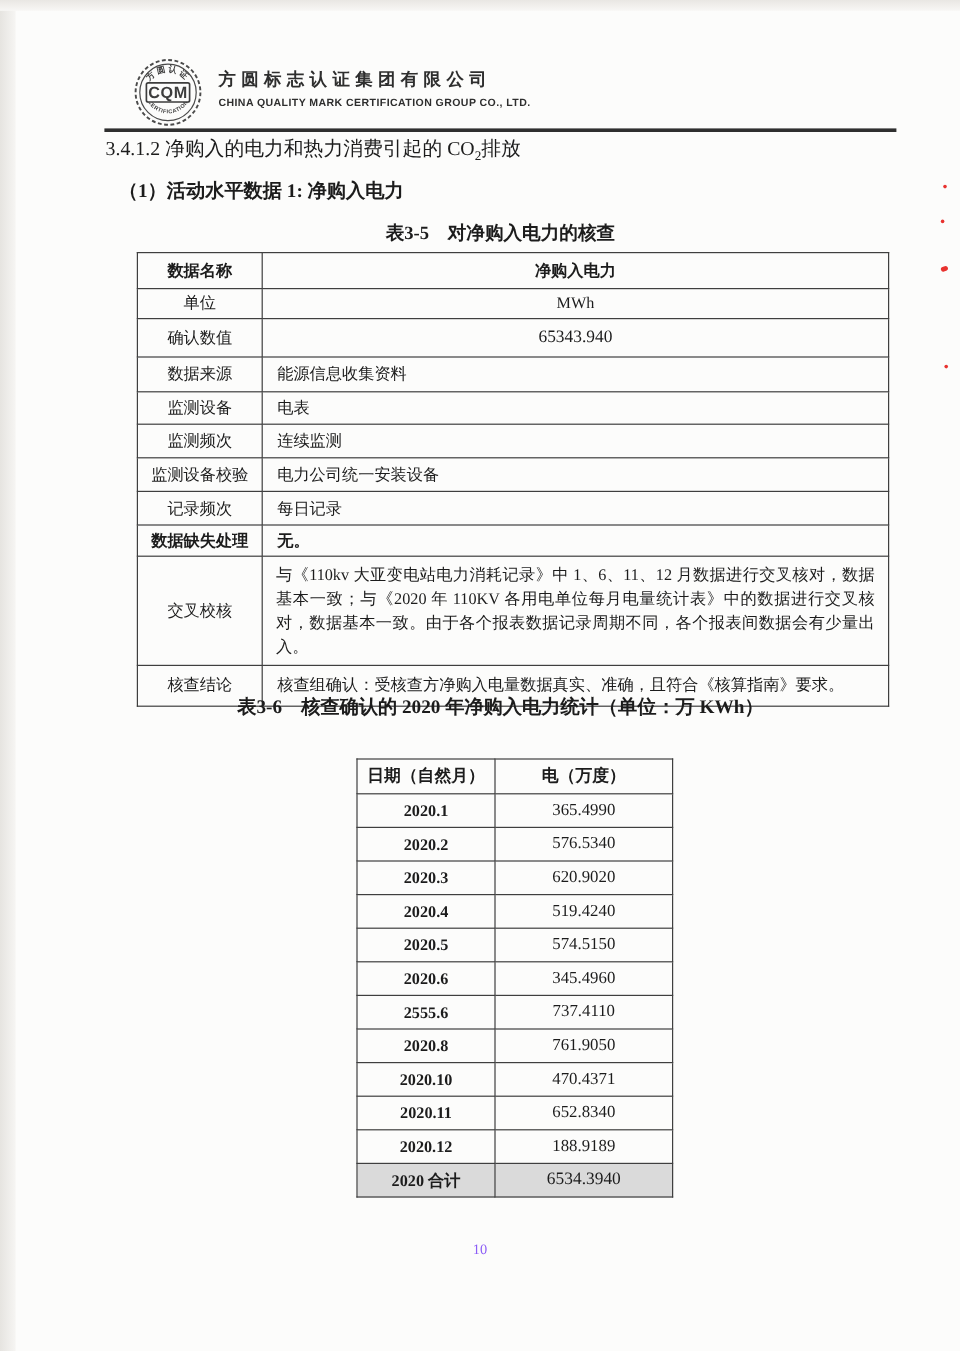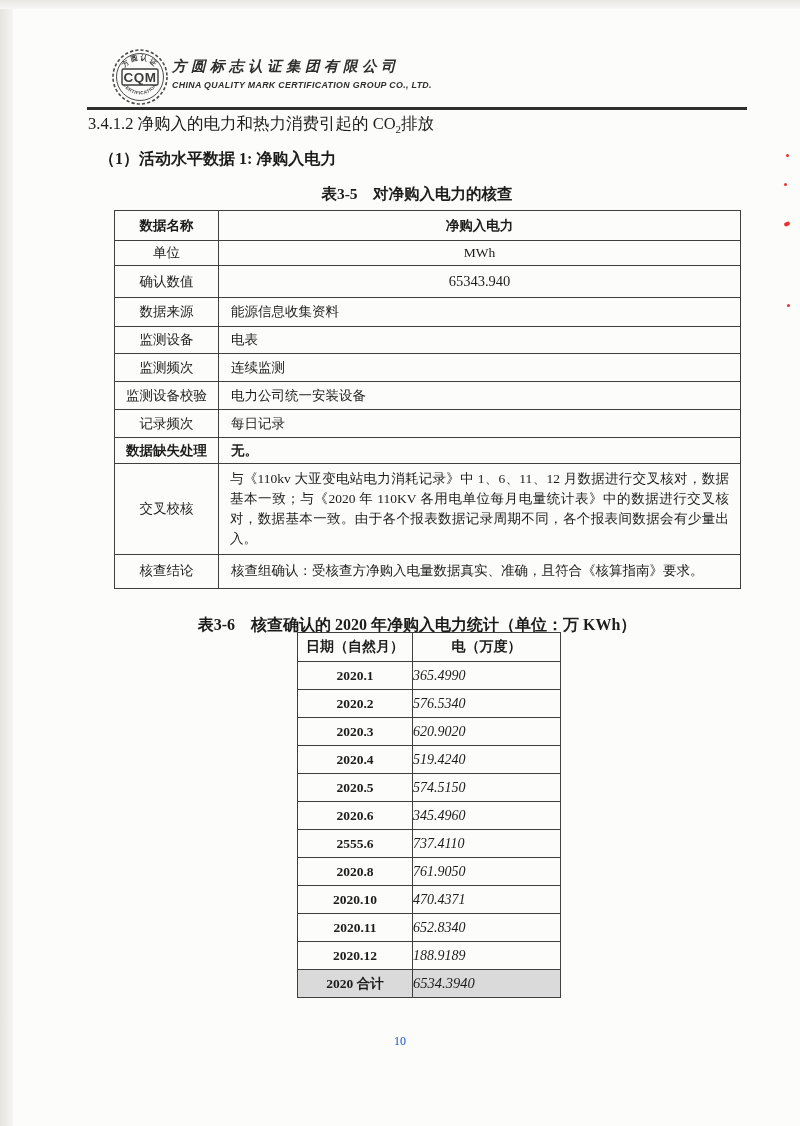--- a/index.html
+++ b/index.html
@@ -19,42 +19,42 @@
     position:absolute; left:0; top:0; width:13px; height:100%;
     background:linear-gradient(to right,#e6e4e0,#f6f5f3);
   }
   .scan-edge-top {
     position:absolute; left:0; top:0; width:100%; height:9px;
     background:linear-gradient(to bottom,#e9e7e3,#f8f7f5);
   }
 
   
   .logo { position:absolute; left:111px; top:48px; width:58px; height:58px; }
-  .company { position:absolute; left:172px; top:57px;font-style:italic; }
+  .company { position:absolute; left:182px; top:57px; }
   .company-cn {
     font-size:14.5px; font-weight:bold; letter-spacing:4.5px;
     color:#2e2e2e; white-space:nowrap;
   }
   .company-en {
     font-family:"Liberation Sans","DejaVu Sans",sans-serif;
     font-size:8.8px; font-weight:bold; letter-spacing:0.35px;
     color:#2e2e2e; margin-top:4px; white-space:nowrap;
   }
   .header-rule {
     position:absolute; left:87px; top:107px; width:660px; height:2.5px;
     background:#2f2f2f;
   }
 
   
   .h1 { position:absolute; left:88px; top:113px; font-size:16.5px; font-weight:normal; }
   .h1 sub { font-size:11px; }
   .h2 { position:absolute; left:99px; top:149px; font-size:16px; font-weight:bold; }
   .tbl-title { position:absolute; left:87px; width:660px; text-align:center; font-weight:bold; }
   .t35-title { top:184px; font-size:15.5px; }
-  .t36-title { top:615px; font-size:16px; }
+  .t36-title { top:579px; font-size:16px; }
 
   
   table { border-collapse:collapse; table-layout:fixed;margin-left:17px; }
   td { border:1.2px solid #3f3f3f; font-size:13.5px; vertical-align:middle; }
   .t35 { position:absolute; left:97px; top:210px; width:627px; }
   .t35 col.c1 { width:104px; }
   .t35 td.lbl { text-align:center; padding:2px 2px; }
   .t35 td.val { text-align:left; padding:2px 12px; }
   .t35 td.val.center { text-align:center; }
   .t35 tr.hdr td { font-weight:bold; }
@@ -72,27 +72,27 @@
   .t35 tr:nth-child(10) td.val { line-height:1.48; padding:5px 11px; text-align:justify; }
   .t35 tr:nth-child(11) { height:34px; }
 
   
   .t36 { position:absolute; left:280px; top:632px; width:264px; }
   .t36 col.c1 { width:115px; }
   .t36 tr { height:28px; }
   .t36 tr.hdr { height:29px; }
   .t36 tr.hdr td { font-weight:bold; font-size:14px; text-align:center; }
   .t36 td.month { text-align:center; font-weight:bold; font-size:13.5px; }
-  .t36 td.num { text-align:left; font-size:14px;font-style:italic; }
+  .t36 td.num { text-align:center; font-size:14px; }
   .t36 tr.total td { background:var(--total-row-bg,#dadada); }
   .t36 tr.total td.num { font-size:14.5px; }
 
   .page-num {
     position:absolute; left:0; top:1034px; width:100%;
-    text-align:center; font-size:12px; color:#1d4ed8;
+    text-align:center; font-size:12px; color:#8b5cf6;
   }
 
   .red-mark {
     position:absolute; background:var(--red-mark,#e8322f);
     border-radius:50%; width:3px; height:3px;
   }
   .rm1 { left:786px; top:154px; }
   .rm2 { left:784px; top:183px; }
   .rm3 { left:784px; top:222px; width:6px; height:4px; border-radius:2px; transform:rotate(-20deg); }
   .rm4 { left:787px; top:304px; }

